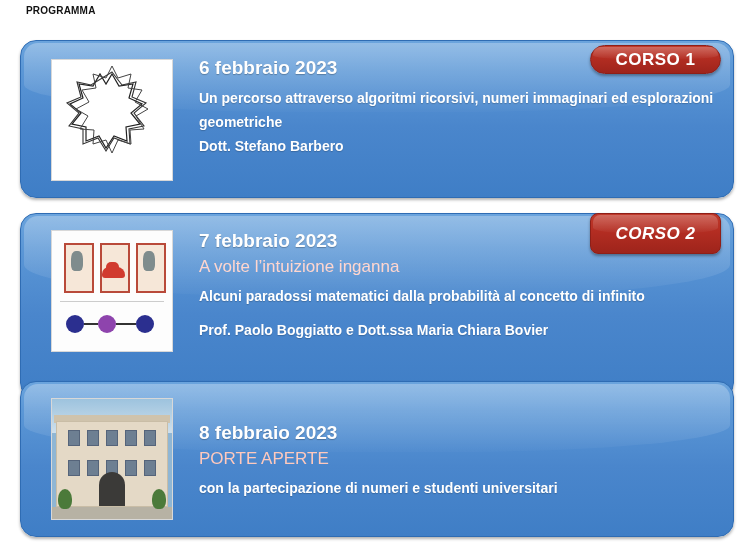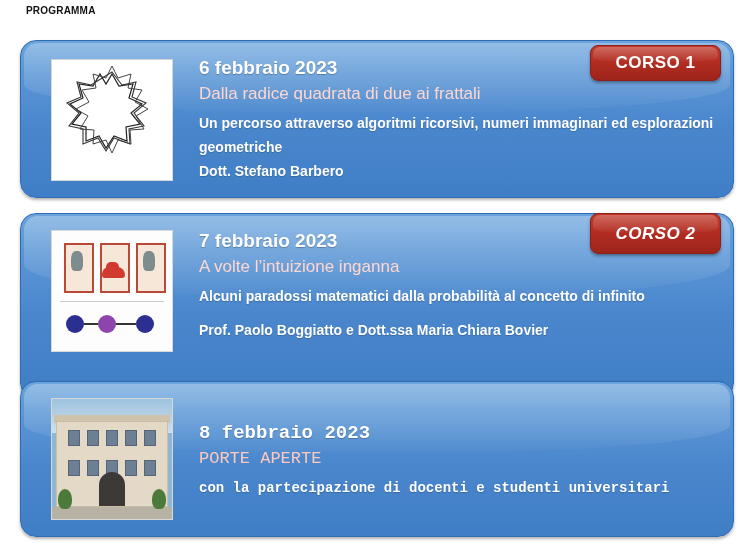--- a/index.html
+++ b/index.html
@@ -123,21 +123,21 @@
   }
   .badge::before {
     content: "";
     position: absolute;
     left: 2px; right: 2px; top: 1px;
     height: 45%;
     border-radius: 7px 7px 30% 30%;
     background: linear-gradient(to bottom, rgba(255,255,255,0.25), rgba(255,255,255,0.02));
     pointer-events: none;
   }
-  .badge-1 { left: 590px; top: 45px;  width: 131px; height: 36px; }
+  .badge-1 { left: 590px; top: 45px;  width: 131px; height: 29px; border-radius: 16px; }
   .badge-2 { left: 590px; top: 213px; width: 131px; height: 41px; font-style: italic; }
 
   
   .koch-svg { display:block; }
 
   
   .mh {
     position: absolute;
     inset: 0;
     background: #fdfdfd;
@@ -219,21 +219,20 @@
 <div class="card card-1">
   <div class="thumb thumb-1">
     <svg class="koch-svg" width="120" height="120" viewBox="0 0 120 120" aria-hidden="true">
       <polygon points="60,14 67,26 81,24 77,38 90,44 79,53 88,64 74,67 75,81 62,76 54,88 47,76 34,81 34,67 20,64 29,53 18,44 31,38 27,24 41,26 48,14 54,24" fill="#ffffff" stroke="#222222" stroke-width="1.2"></polygon>
       <path d="M60 12 L70 25 L84 22 L80 37 L94 43 L82 53 L92 66 L77 69 L78 84 L62 78 L54 91 L46 78 L31 84 L31 69 L17 66 L27 53 L15 43 L29 37 L25 22 L39 25 Z" fill="none" stroke="#333333" stroke-width="1.1"></path>
       <path d="M60 6 L66 18 L79 14 L76 28 L90 30 L83 42 L96 49 L84 56 L92 69 L78 70 L79 84 L66 80 L60 93 L54 80 L41 84 L42 70 L28 69 L36 56 L24 49 L37 42 L30 30 L44 28 L41 14 L54 18 Z" fill="none" stroke="#444444" stroke-width="1"></path>
     </svg>
   </div>
   <div class="card-text">
     <div class="card-date">6 febbraio 2023</div>
-    <div class="card-subtitle">Dalla radice quadrata di due ai frattali</div>
     <div class="card-desc">Un percorso attraverso algoritmi ricorsivi, numeri immaginari ed esplorazioni geometriche</div>
     <div class="card-speaker">Dott. Stefano Barbero</div>
   </div>
 </div>
 <div class="badge badge-1">CORSO 1</div>
 
 <div class="card card-2">
   <div class="thumb thumb-2">
     <div class="mh">
       <div class="mh-door mh-d1"></div>
@@ -279,18 +278,18 @@
             <div class="bld-win"></div>
             <div class="bld-win"></div>
         </div>
         <div class="bld-door"></div>
       </div>
       <div class="bld-ground"></div>
       <div class="bld-tree" style="left:6px;"></div>
       <div class="bld-tree" style="right:6px;"></div>
     </div>
   </div>
-  <div class="card-text" style="top:38px;font-family:Liberation Mono, monospace;">
+  <div class="card-text" style="top:38px;">
     <div class="card-date">8 febbraio 2023</div>
     <div class="card-subtitle strong">PORTE APERTE</div>
-    <div class="card-desc">con la partecipazione  di docenti e studenti  universitari</div>
+    <div class="card-desc">con la partecipazione  di numeri e studenti  universitari</div>
   </div>
 </div>
 
 </body></html>

